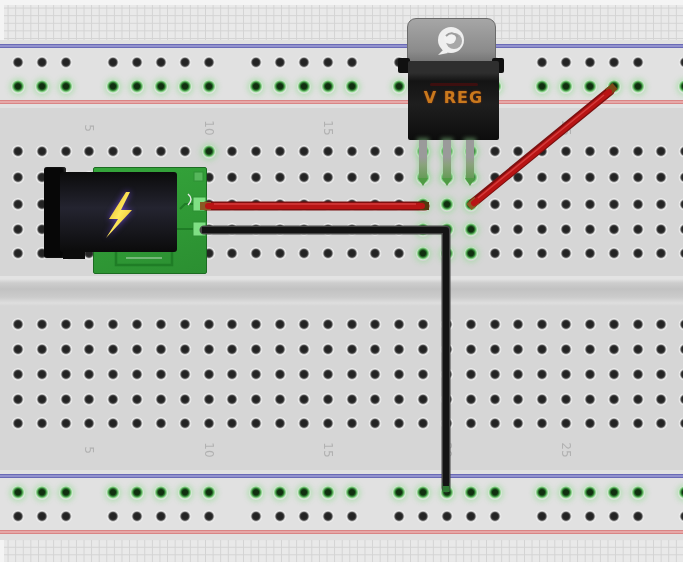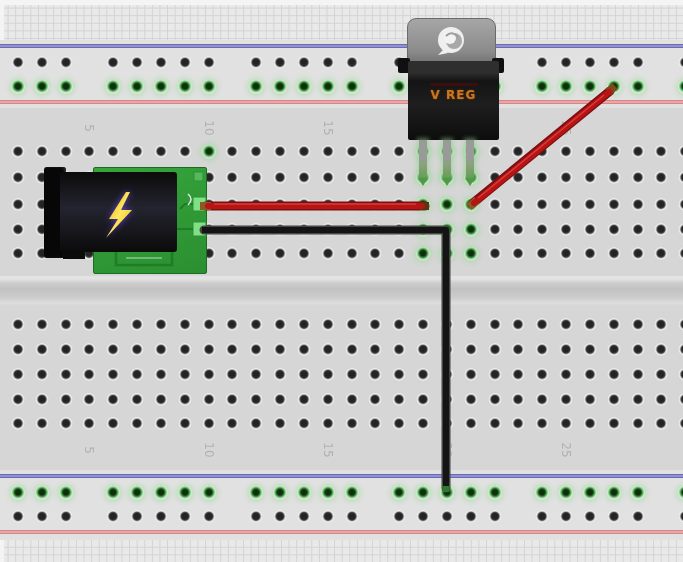--- a/index.html
+++ b/index.html
@@ -36,21 +36,21 @@
   .regulator{position:absolute;left:398px;top:16px;width:110px;height:172px;}
   .reg-tab{position:absolute;left:9px;top:2px;width:87px;height:46px;
     background:linear-gradient(180deg,#a6a6a6,#8b8b8b 70%,#6f6f6f);
     border:1px solid #6b6b6b;border-radius:9px 9px 2px 2px;}
   .reg-nub{position:absolute;top:42px;width:12px;height:15px;background:#101010;border-radius:2px;}
   .reg-nub.l{left:0px;} .reg-nub.r{left:94px;}
   .reg-body{position:absolute;left:10px;top:45px;width:91px;height:79px;border-radius:2px;
     background:linear-gradient(180deg,#2e2e2e 0 12px,#141414 20px,#1e1e1e 55%,#0d0d0d);
     display:flex;flex-direction:column;align-items:center;}
   .reg-smudge{margin-top:22px;width:48px;height:3px;background:#4a0e0e;opacity:.75;border-radius:2px;}
-  .reg-label{margin-top:2px;font-size:12px;font-weight:bold;color:#c9791d;
+  .reg-label{margin-top:2px;font-size:16px;font-weight:bold;color:#c9791d;
     letter-spacing:1px;filter:blur(.3px);text-shadow:0 0 2px rgba(160,60,10,.8);}
   .reg-pin{position:absolute;top:124px;width:8px;height:38px;
     background:linear-gradient(180deg,#9a9a9a 0 45%,#8aa37c 65%,#679b58);
     box-shadow:0 0 4px 2px rgba(140,210,140,.5);}
   .reg-pin::after{content:"";position:absolute;left:-1px;top:38px;
     border-left:5px solid transparent;border-right:5px solid transparent;border-top:8px solid #4f9a44;}
   .pin1{left:21px;} .pin2{left:45px;} .pin3{left:68px;}
 
   
   .jack{position:absolute;left:40px;top:160px;width:175px;height:120px;}

